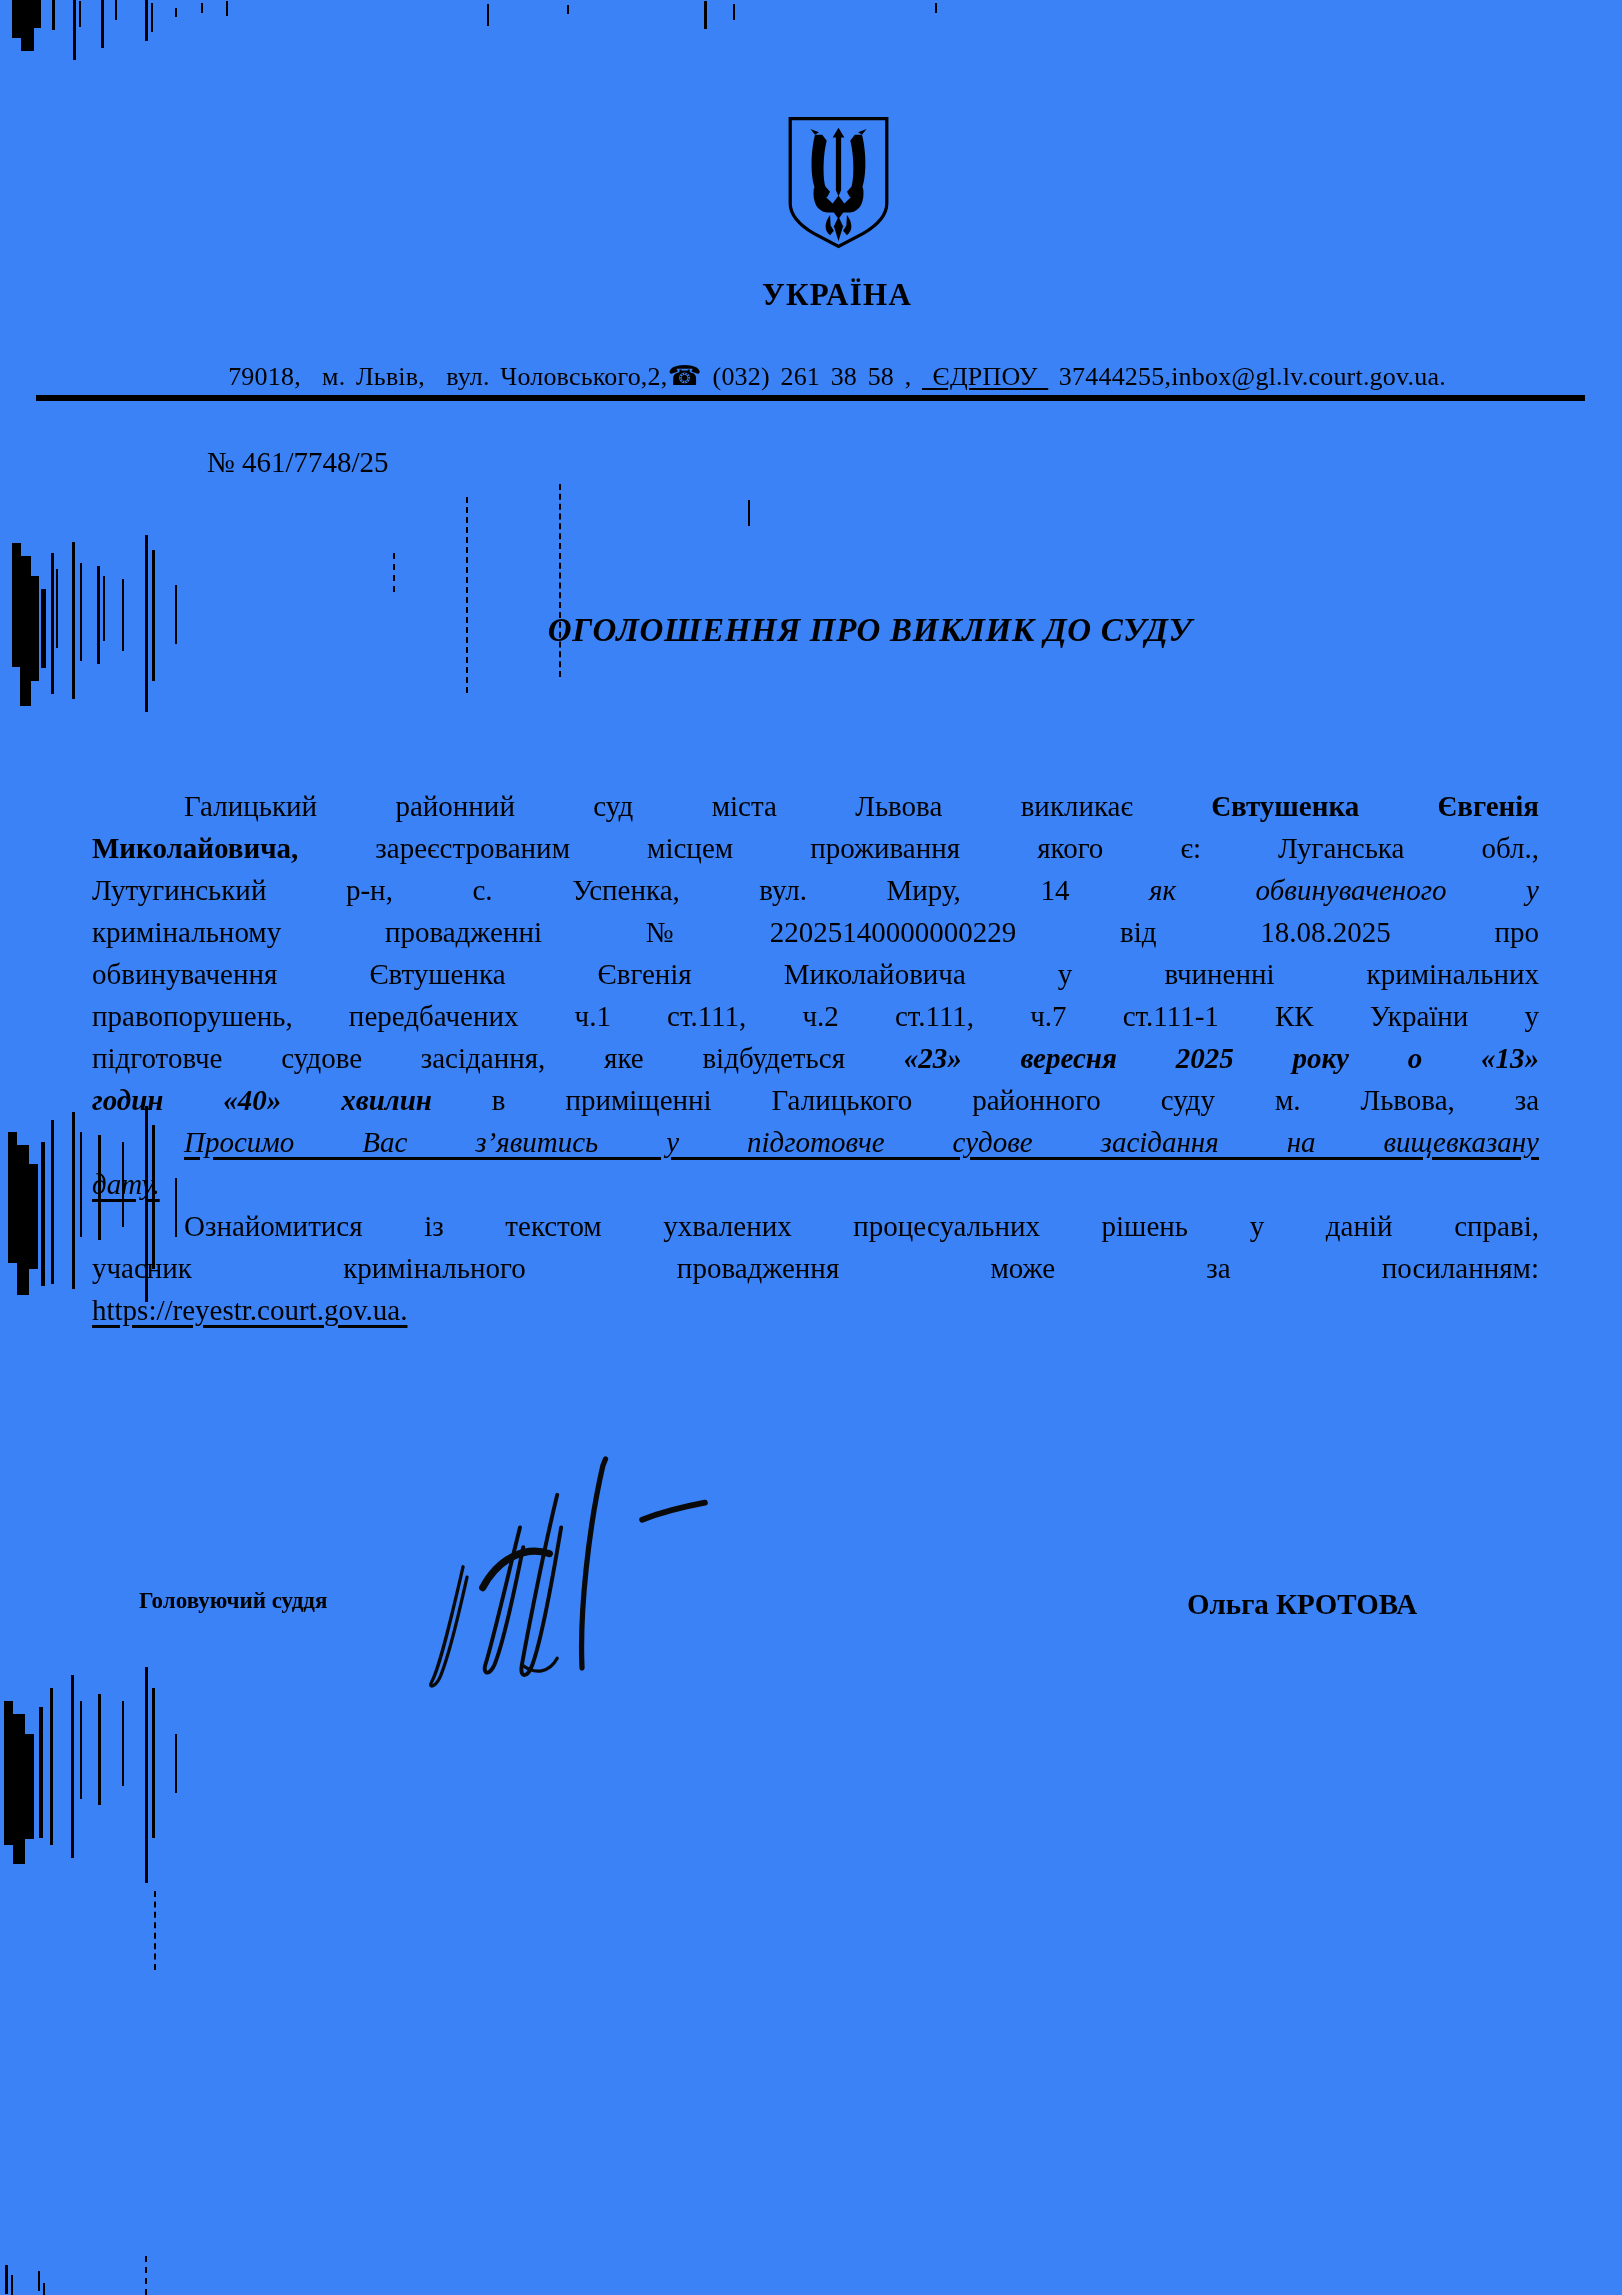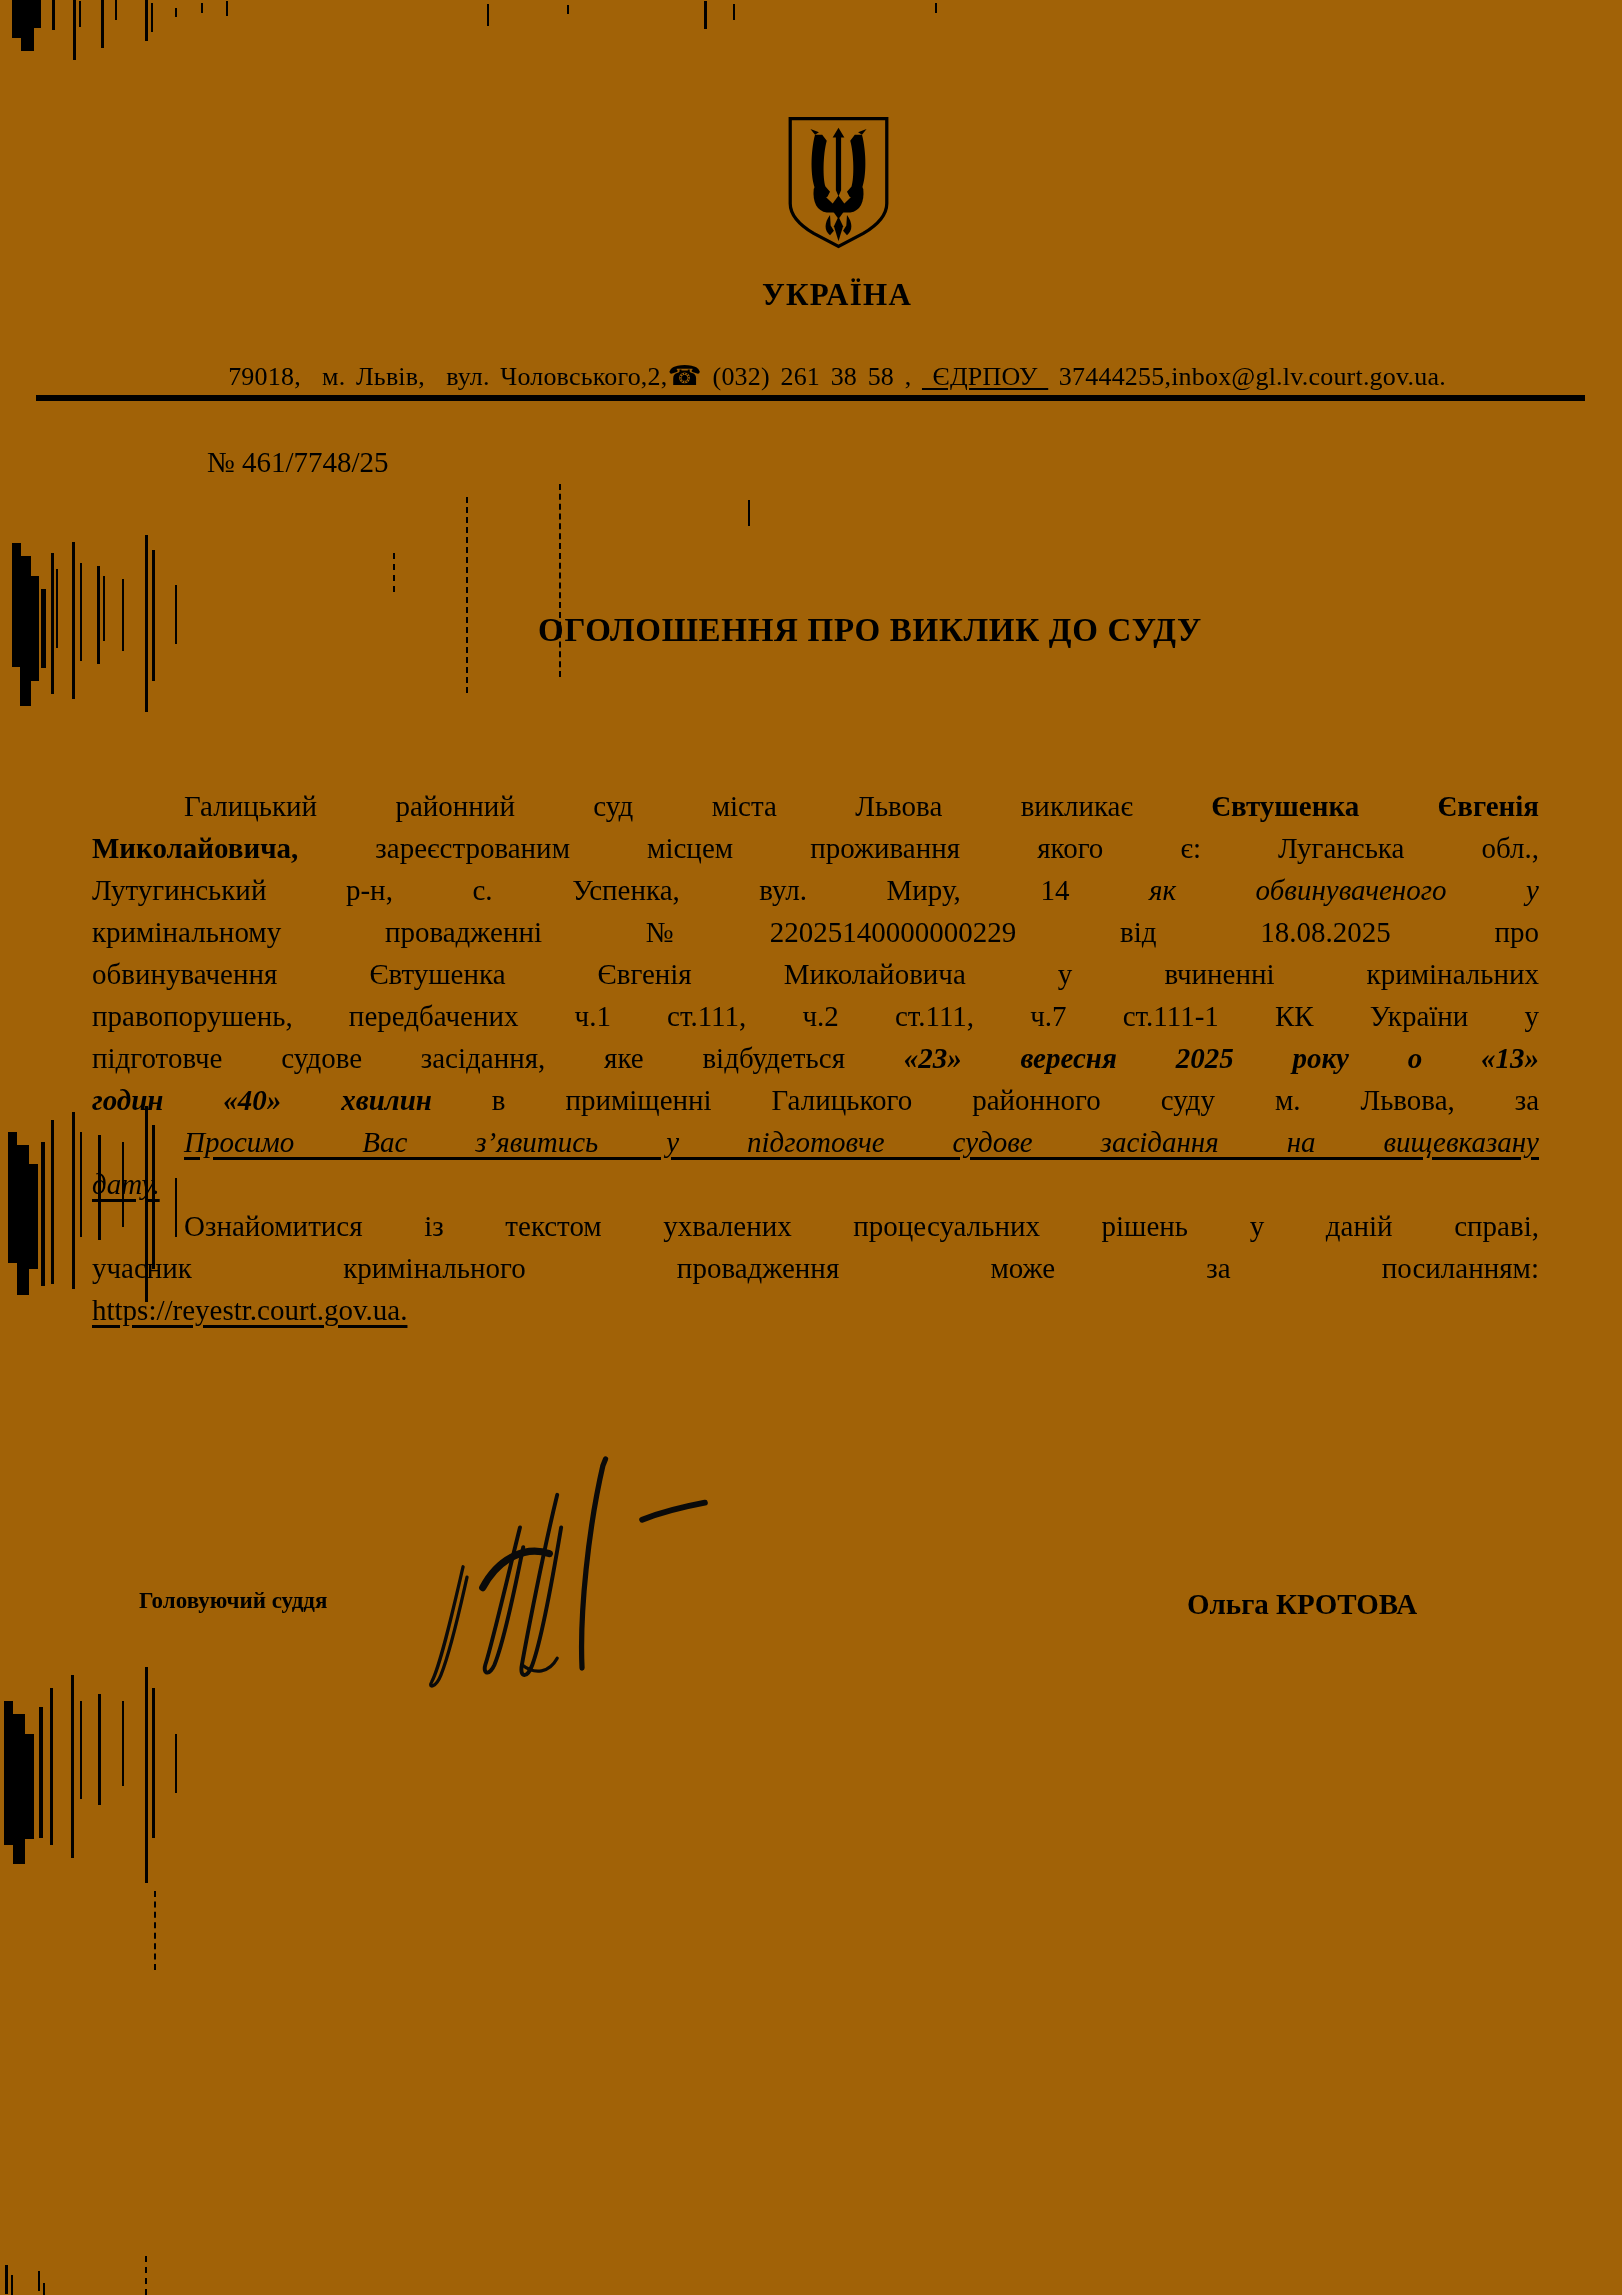--- a/index.html
+++ b/index.html
@@ -1,30 +1,30 @@
 <!DOCTYPE html>
 <html style="font-size:10.5px"><head>
 <meta charset="utf-8">
 <style>
   html,body{margin:0;padding:0;width:1622px;height:2295px;background:#fff;overflow:hidden;}
-  .doc{position:absolute;inset:0;background:#a16207;color:#000;
+  .doc{position:absolute;inset:0;background:#3b82f6;color:#000;
        font-family:"Liberation Serif",serif;}
   
   .emblem{position:absolute;left:785px;top:113px;width:107px;height:139px;}
   .country{position:absolute;left:52px;right:0;top:277px;text-align:center;
            font-size:31px;font-weight:bold;letter-spacing:1.3px;}
   .court{position:absolute;left:52px;right:0;top:318px;text-align:center;
          font-size:30px;font-weight:bold;letter-spacing:0.7px;}
   .address{position:absolute;left:52px;right:0;top:359px;text-align:center;
            font-size:26px;word-spacing:3.9px;letter-spacing:0.2px;white-space:nowrap;}
   .address .phone{font-size:27.5px;}
   .rule{position:absolute;left:36px;top:395px;width:1549px;height:5.9px;background:#000;}
   .caseno{position:absolute;left:207px;top:446px;font-size:29px;}
   .title{position:absolute;left:118px;right:0;top:612px;text-align:center;
-         font-size:33px;font-weight:bold;letter-spacing:0.7px;}
+         font-size:33px;font-weight:bold;font-style:italic;letter-spacing:0.7px;}
   
   .body-text{position:absolute;left:92px;top:785px;width:1447px;
              font-size:29px;line-height:42px;}
   .line{text-align:left;}
   .line.j{text-align:justify;text-align-last:justify;text-justify:inter-word;}
   .line.ind{text-indent:92px;}
   span.b{font-weight:bold;}
   span.i{font-style:italic;}
   span.bi{font-weight:bold;font-style:italic;}
   span.iu{font-style:italic;text-decoration:underline;

